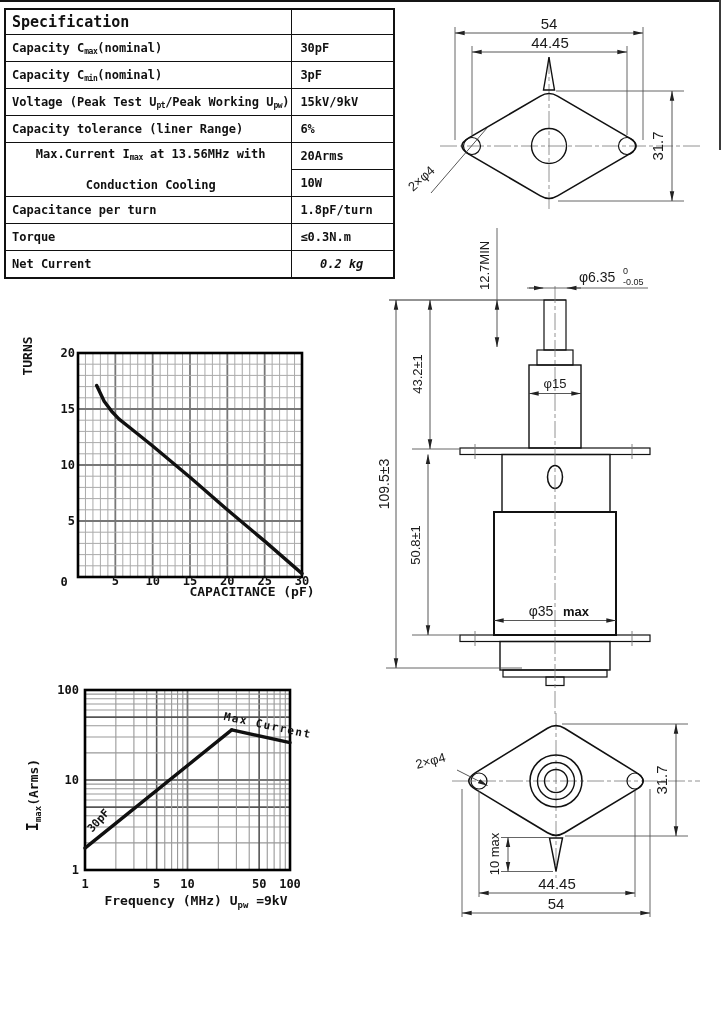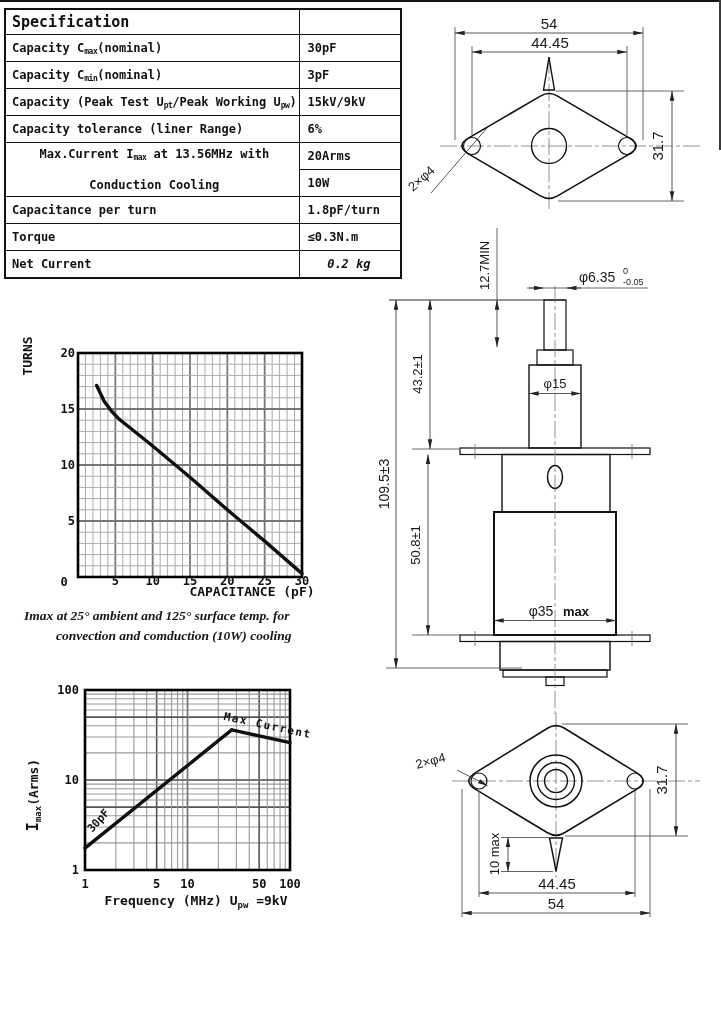--- a/index.html
+++ b/index.html
@@ -69,21 +69,21 @@
     <tbody id="spec-body">
         <tr>
           <td><span>Capacity C</span><span class="sub">max</span><span>(nominal)</span></td>
           <td class="val">30pF</td>
         </tr>
         <tr>
           <td><span>Capacity C</span><span class="sub">min</span><span>(nominal)</span></td>
           <td class="val">3pF</td>
         </tr>
         <tr>
-          <td><span>Capacity (Peak Test U</span><span class="sub">pt</span><span>/Peak Working U</span><span class="sub">pw</span><span>)</span></td>
+          <td><span>Voltage (Peak Test U</span><span class="sub">pt</span><span>/Peak Working U</span><span class="sub">pw</span><span>)</span></td>
           <td class="val">15kV/9kV</td>
         </tr>
         <tr>
           <td><span>Capacity tolerance (liner Range)</span></td>
           <td class="val">6%</td>
         </tr>
         <tr>
           <td rowspan="2" class="mlbl">
             <div class="l1"><span>Max.Current I</span><span class="sub">max</span><span> at 13.56MHz with</span></div>
             <div class="l2"><span>Conduction Cooling</span></div>
@@ -101,24 +101,20 @@
           <td><span>Torque</span></td>
           <td class="val">≤0.3N.m</td>
         </tr>
         <tr>
           <td><span>Net Current</span></td>
           <td class="val center">0.2 kg</td>
         </tr>
       </tbody>
   </table>
 
-  <div id="note">
-    <div class="l1">Imax at 25° ambient and 125° surface temp. for</div>
-    <div class="l2">convection and comduction (10W) cooling</div>
-  </div>
 
   <svg id="art" width="721" height="1028" viewBox="0 0 721 1028">
     <defs>
       <marker id="ae" markerUnits="userSpaceOnUse" markerWidth="10" markerHeight="5.5" refX="9.7" refY="2.75" orient="auto">
         <path d="M0,0.5 L10,2.75 L0,5 Z" fill="#222"></path>
       </marker>
       <marker id="as" markerUnits="userSpaceOnUse" markerWidth="10" markerHeight="5.5" refX="9.7" refY="2.75" orient="auto-start-reverse">
         <path d="M0,0.5 L10,2.75 L0,5 Z" fill="#222"></path>
       </marker>
     </defs>

